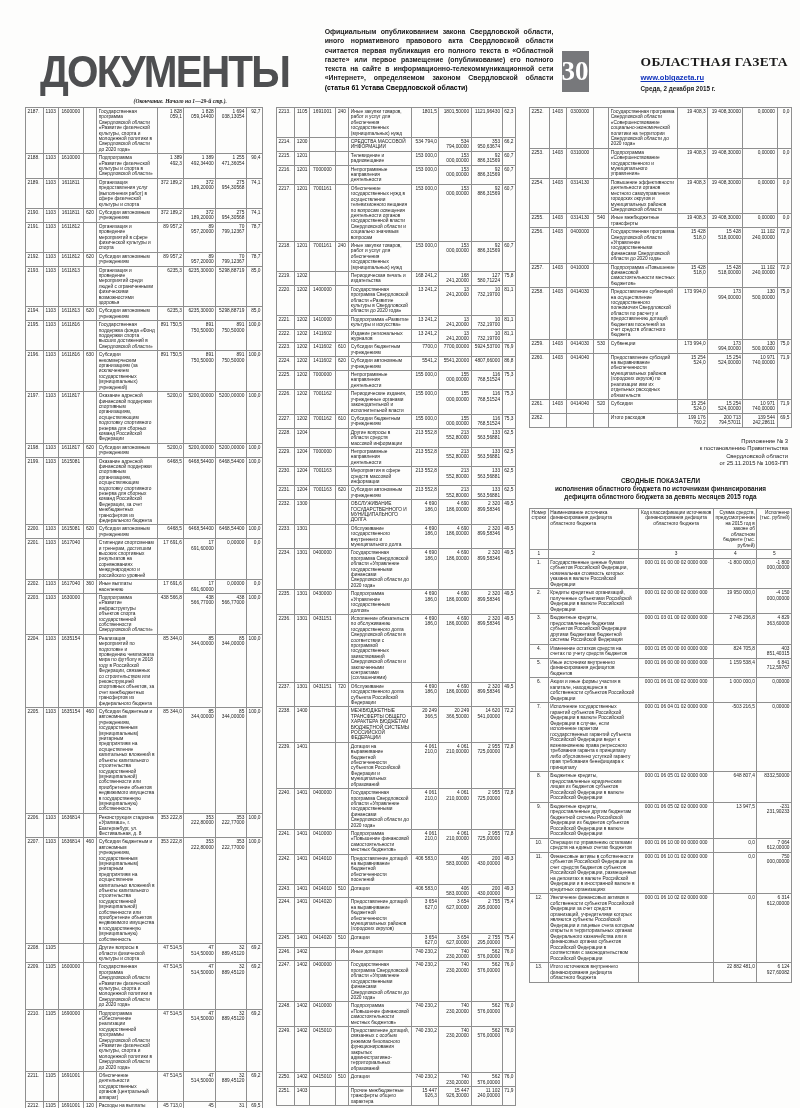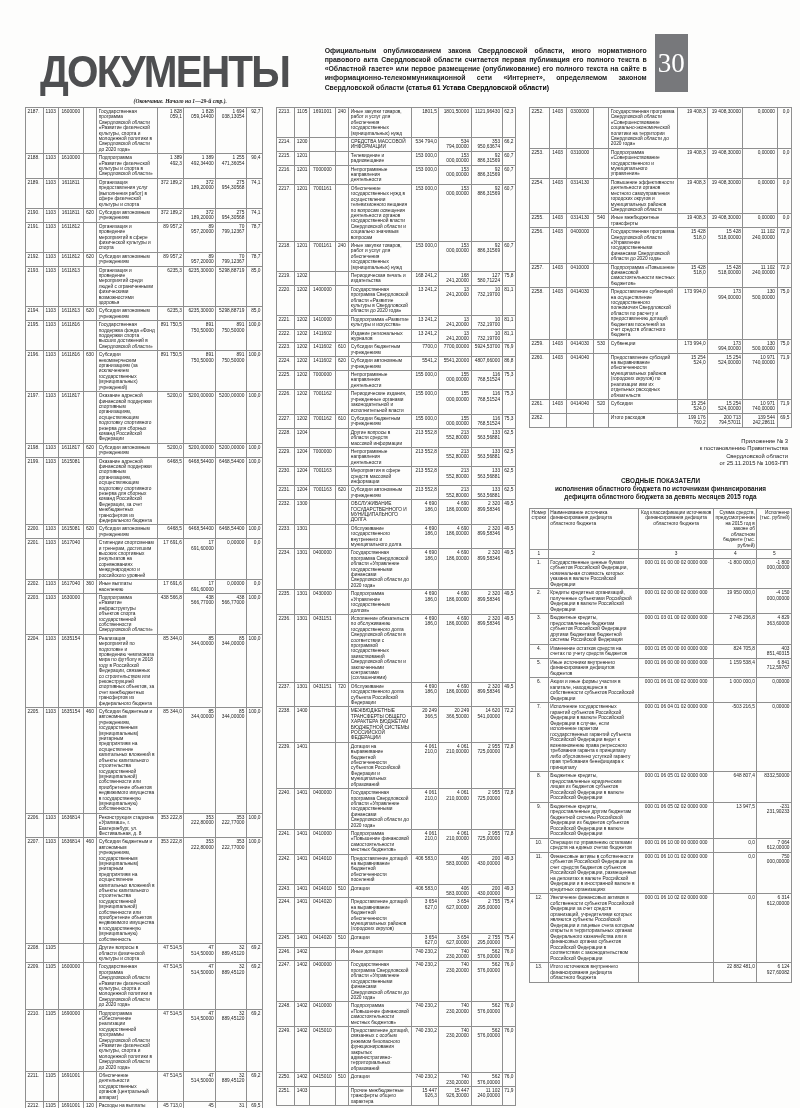--- a/index.html
+++ b/index.html
@@ -12,23 +12,23 @@
   
   .header{display:flex;align-items:flex-end;margin:44px 12px 0 40px;height:48px;}
   .masthead{
     font-family:"Liberation Sans",sans-serif;font-weight:bold;
     font-size:44px;line-height:40px;color:#4e4f51;letter-spacing:-2px;
     transform:scaleX(.92);transform-origin:left top;white-space:nowrap;
   }
   .intro{width:322px;margin-left:14px;margin-top:3px;
     font-size:6.9px;line-height:9.3px;font-weight:bold;color:#222;text-align:justify;}
   .intro b{color:#000;}
-  .pagebox{width:33px;height:58px;background:#77787b;color:#fff;
+  .pagebox{width:33px;height:41px;background:#77787b;color:#fff;
     margin-left:8px;margin-top:10px;display:flex;align-items:center;justify-content:center;
-    font-size:27px;font-weight:normal;font-family:"Liberation Serif",serif;}
+    font-size:27px;font-weight:bold;font-family:"Liberation Serif",serif;}
   .gazette{margin-left:52px;margin-top:2px;width:160px;}
   .gazette .paper{font-family:"Liberation Serif",serif;font-weight:bold;font-size:13.5px;letter-spacing:.4px;white-space:nowrap;}
   .gazette .site{color:#1133bb;font-size:7.5px;font-weight:bold;text-decoration:underline;margin-top:3px;}
   .gazette .date{font-size:6.3px;font-weight:bold;margin-top:3px;}
   
   .columns{display:flex;margin:4px 10px 0 25px;gap:13px;}
   .col{flex:0 0 auto;}
   .col1{width:238px;}
   .col2{width:240px;}
   .col3{width:263px;}
@@ -63,20 +63,25 @@
 </style>
 </head>
 <body>
 
 <div class="page">
 
   <div class="header">
     <div class="masthead">ДОКУМЕНТЫ</div>
     <div class="intro"><span>Официальным опубликованием закона Свердловской области, иного нормативного правового акта Свердловской области считается первая публикация его полного текста в «Областной газете» или первое размещение (опубликование) его полного текста на сайте в информационно-телекоммуникационной сети «Интернет», определяемом законом Свердловской области </span><b>(статья 61 Устава Свердловской области)</b></div>
     <div class="pagebox">30</div>
+    <div class="gazette">
+      <div class="paper">ОБЛАСТНАЯ ГАЗЕТА</div>
+      <div class="site">www.oblgazeta.ru</div>
+      <div class="date">Среда, 2 декабря 2015 г.</div>
+    </div>
   </div>
 
   <div class="columns">
 
     <div class="col col1">
       <div class="contnote">(Окончание. Начало на 1—29-й стр.).</div>
       <table class="budget">
         <tbody id="bt1">
             <tr>
               <td class="c0">2187.</td>

